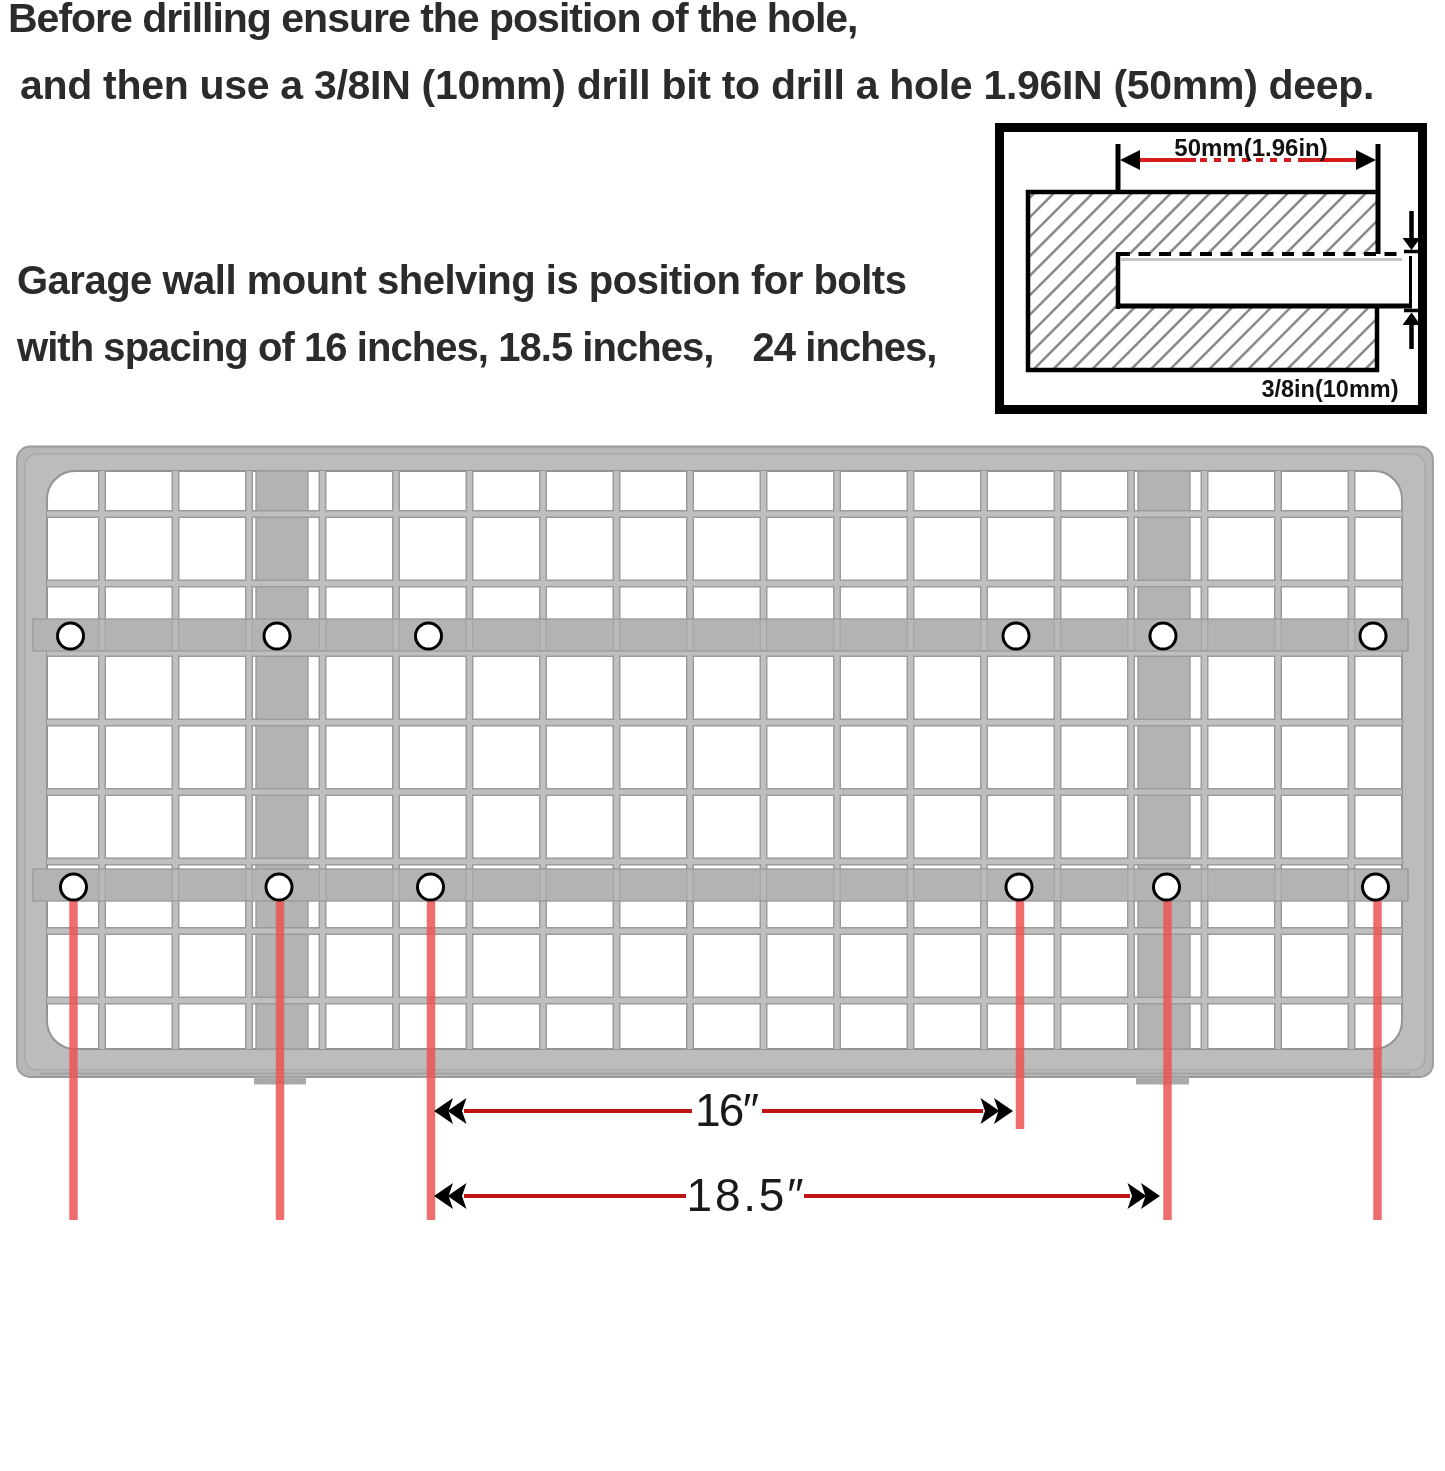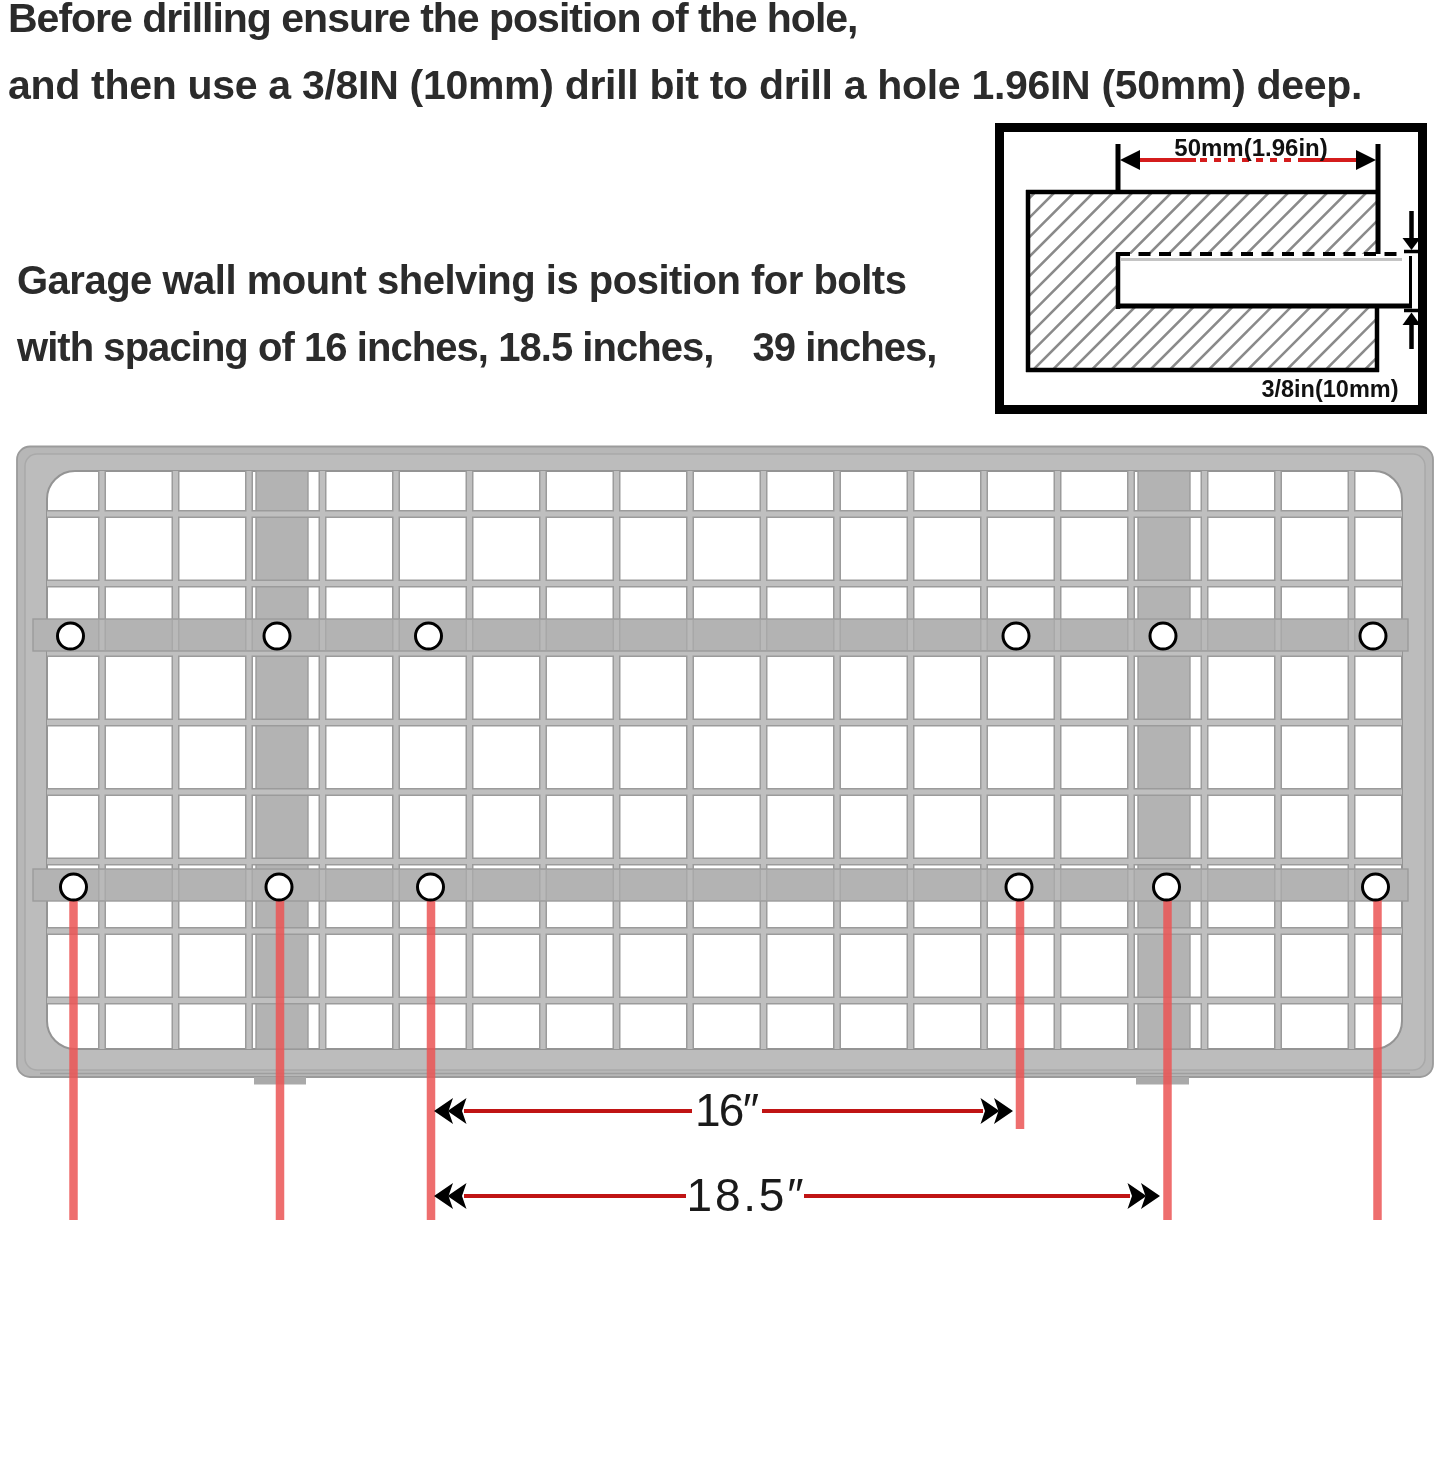--- a/index.html
+++ b/index.html
@@ -6,25 +6,25 @@
   #page { position:relative; width:1445px; height:1220px; overflow:hidden;
           font-family:"Liberation Sans", sans-serif; }
   .t { position:absolute; font-weight:bold; color:#2b2b2b; white-space:nowrap; }
 </style>
 </head>
 <body>
 <div id="page">
 
 <div class="t" style="left:8px; top:-2px; font-size:41px; line-height:41px; letter-spacing:-1px;">Before drilling ensure the position of the hole,</div>
 
-<div class="t" style="left:8px; top:65px; font-size:41px; line-height:41px; letter-spacing:-0.3px;text-align:right;">and then use a 3/8IN (10mm) drill bit to drill a hole 1.96IN (50mm) deep.</div>
+<div class="t" style="left:20px; top:65px; font-size:41px; line-height:41px; letter-spacing:-0.3px;text-align:right;">and then use a 3/8IN (10mm) drill bit to drill a hole 1.96IN (50mm) deep.</div>
 
 <div class="t" style="left:17px; top:260px; font-size:40px; line-height:40px; letter-spacing:-0.5px;">Garage wall mount shelving is position for bolts</div>
 
-<div class="t" style="left:17px; top:327px; font-size:40px; line-height:40px; letter-spacing:-0.95px;">with spacing of 16 inches, 18.5 inches, 39 inches,</div>
+<div class="t" style="left:17px; top:327px; font-size:40px; line-height:40px; letter-spacing:-0.95px;">with spacing of 16 inches, 18.5 inches, 24 inches,</div>
 
 <svg width="1445" height="1471" viewBox="0 0 1445 1471" style="position:absolute;left:0;top:0;" font-family="Liberation Sans, sans-serif">
 
 <g>
 <rect x="999.5" y="127.5" width="423" height="282" fill="#ffffff" stroke="#000000" stroke-width="9"></rect>
 </g>
 
 <g>
 <clipPath id="hclip">
           <rect x="1028" y="192" width="349" height="178"></rect>

